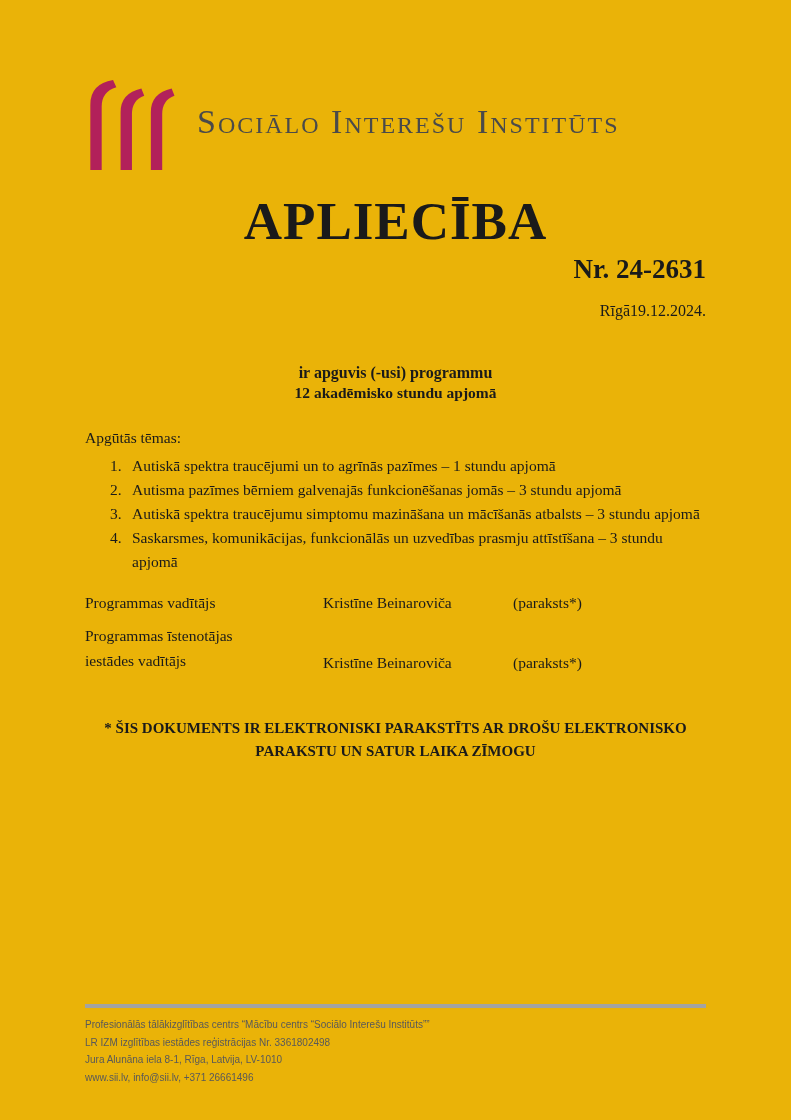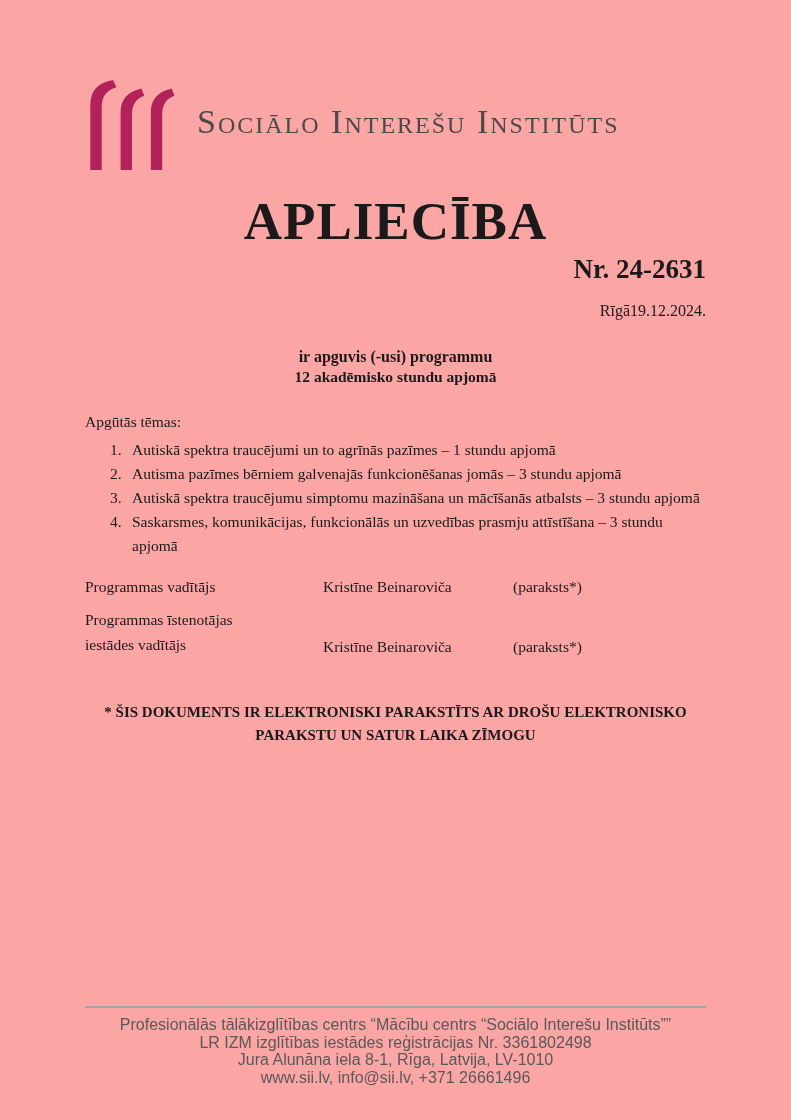--- a/index.html
+++ b/index.html
@@ -1,21 +1,21 @@
 <!DOCTYPE html>
 <html><head>
 <meta charset="utf-8">
 <style>
   html,body{margin:0;padding:0;background:#ffffff;}
   .page{
     position:relative;
     width:791px;height:1120px;
     box-sizing:border-box;
     padding:78px 85px 34px 85px;
-    background:#fca5a5;
+    background:#eab308;
     font-family:"Liberation Serif","DejaVu Serif",serif;
     color:#1a1a1a;
     display:flex;flex-direction:column;
     overflow:hidden;
   }
   .header{display:flex;align-items:center;gap:14px;height:94px;margin-left:-6px;}
   .logo{width:104px;height:92px;flex:0 0 auto;}
   .institute{
     font-family:"Liberation Serif","DejaVu Serif",serif;
     font-variant:small-caps;
@@ -43,21 +43,21 @@
     margin-top:17px;
     display:flex;justify-content:flex-end;
     font-size:16px;
   }
   .recipient{
     margin-top:27px;
     text-align:center;
     font-size:43px;
     font-weight:700;
   }
-  .program{margin-top:28px;text-align:center;}
+  .program{margin-top:44px;text-align:center;}
   .program .intro{font-size:16px;font-weight:700;}
   .program .ptitle{font-size:26px;font-weight:700;line-height:31px;margin-top:2px;}
   .program .duration{font-size:15.5px;font-weight:700;margin-top:2px;}
   .topics{margin-top:27px;}
   .topics-heading{font-size:15.5px;}
   .topic-list{margin-top:7px;}
   .topic-item{
     display:flex;
     font-size:15.5px;
     line-height:24px;
@@ -77,25 +77,25 @@
   .sig-label-line{display:block;line-height:25px;}
   .note{
     margin-top:44px;
     text-align:center;
     font-size:15px;
     font-weight:700;
     line-height:23px;
   }
   .footer{
     margin-top:auto;
-    border-top:2px solid #a3a3a3;
+    border-top:4px solid #a3a3a3;
     padding-top:8px;
-    text-align:center;
+    text-align:left;
     font-family:"Liberation Sans","DejaVu Sans",sans-serif;
-    font-size:16px;
+    font-size:10px;
     line-height:17.5px;
     color:#595959;
   }
 </style>
 </head>
 <body>
 
 <div class="page">
 
   <header class="header">

